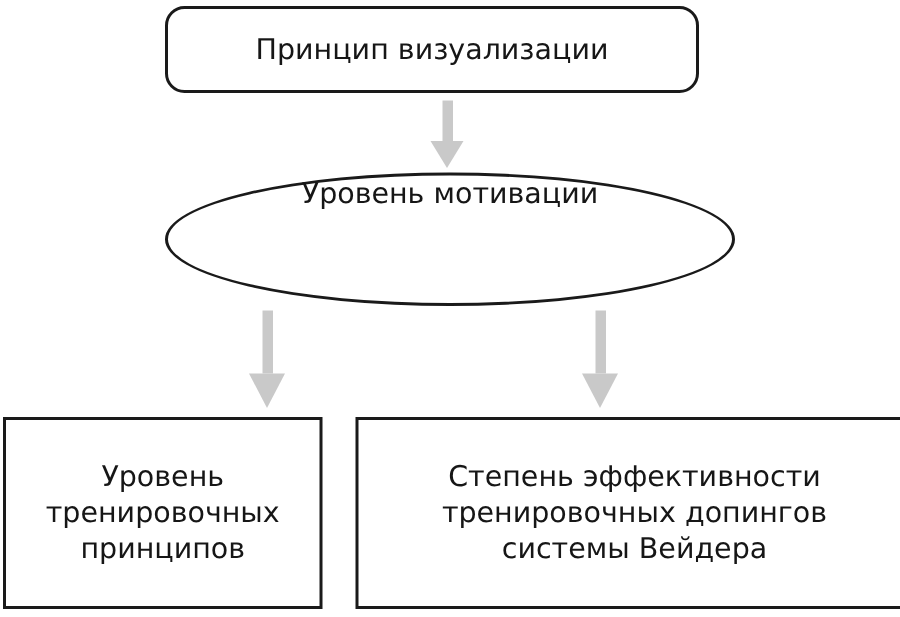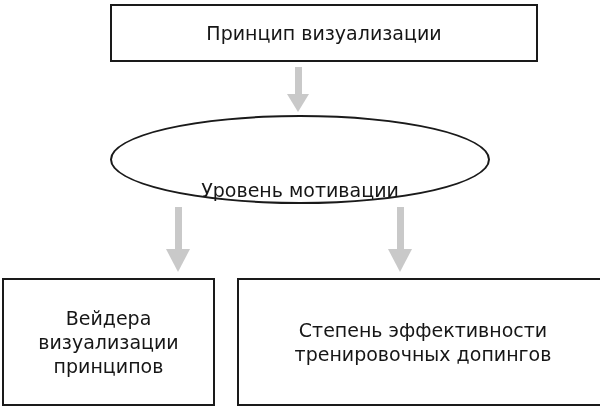--- a/index.html
+++ b/index.html
@@ -22,33 +22,33 @@
     border: 2px solid #1a1a1a;
     background: #ffffff;
     display: flex;
     flex-direction: column;
     align-items: center;
     justify-content: center;
     text-align: center;
     font-size: 19px;
     line-height: 24px;
   }
-  .top-box    { left: 110px; top: 4px;   width: 428px; height: 58px;  }
+  .top-box    { left: 110px; top: 4px;   width: 356px; height: 58px; border-radius: 13px;  }
   .left-box   { left: 2px;   top: 278px; width: 213px; height: 128px; }
   .right-box  { left: 237px; top: 278px; width: 372px; height: 128px; align-items: center; }
   .ellipse {
     position: absolute;
     left: 110px; top: 115px;
     width: 380px; height: 89px;
     box-sizing: border-box;
     border: 2px solid #1a1a1a;
     border-radius: 50%;
     background: #ffffff;
     display: flex;
-    align-items: flex-end;
+    align-items: flex-start;
     justify-content: center;
     text-align: center;
     font-size: 19px;
     line-height: 24px;
   }
   .arrow {
     position: absolute;
     display: flex;
     flex-direction: column;
     align-items: center;
@@ -100,23 +100,24 @@
     <div class="stem"></div>
     <div class="head"></div>
   </div>
 
   <div class="arrow arrow-side arrow-right">
     <div class="stem"></div>
     <div class="head"></div>
   </div>
 
   <div class="shape-box left-box">
-    <span class="line">Вейдера</span>
-    <span class="line">визуализации</span>
+    <span class="line">Уровень</span>
+    <span class="line">тренировочных</span>
     <span class="line">принципов</span>
   </div>
 
   <div class="shape-box right-box">
     <span class="line">Степень эффективности</span>
     <span class="line">тренировочных допингов</span>
+    <span class="line">системы Вейдера</span>
   </div>
 
 </div>
 
 </body></html>

